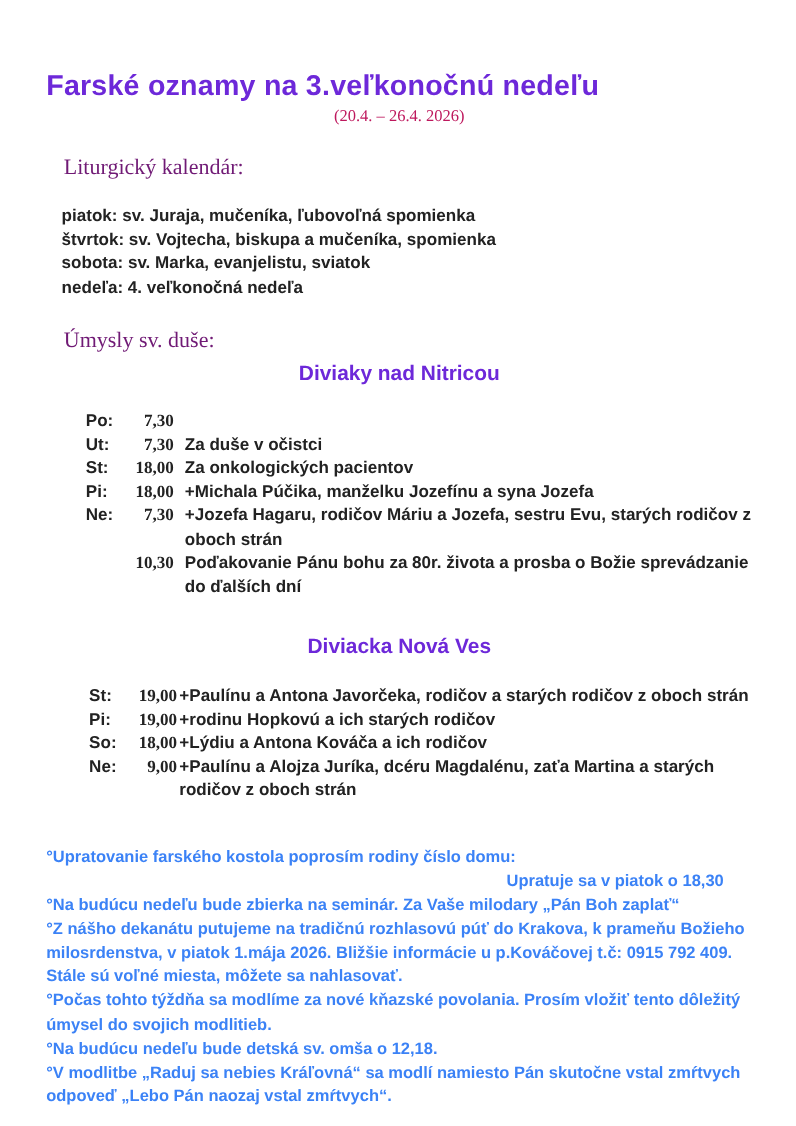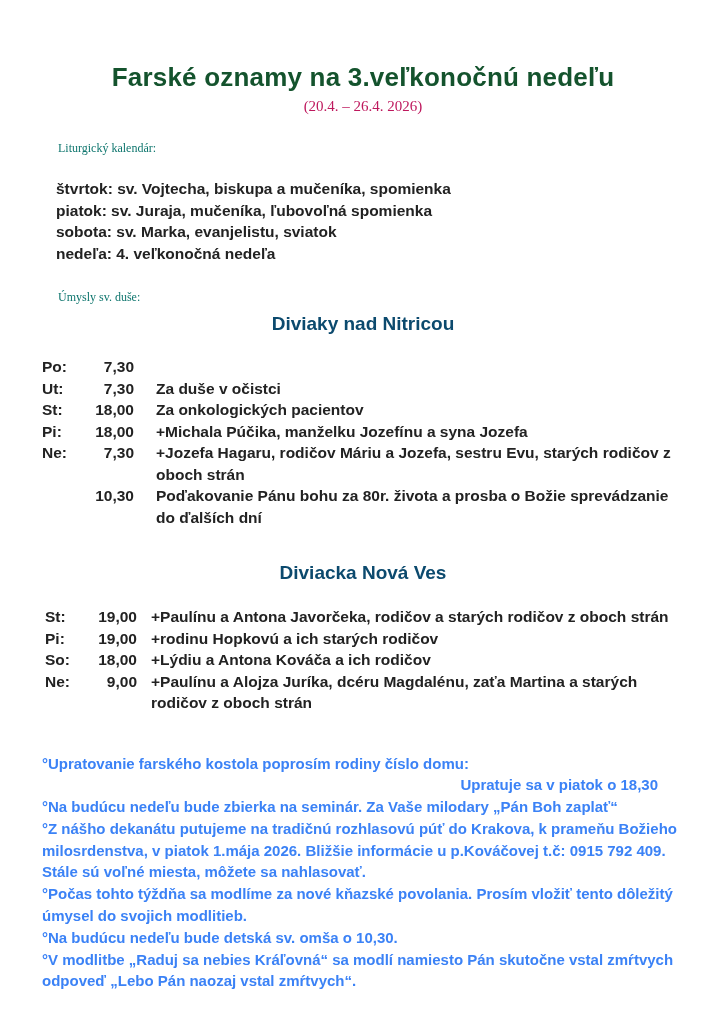--- a/index.html
+++ b/index.html
@@ -16,77 +16,78 @@
     background: #ffffff;
     font-family: "Liberation Sans", sans-serif;
     color: #1b1b1b;
     overflow: hidden;
     box-sizing: border-box;
     padding: 62px 40px 0 42px;
   }
   
   .doc-title {
     margin: 0;
-    text-align: center;
+    text-align: left;
     font-size: 26px;
     font-weight: bold;
     letter-spacing: 0.2px;
-    color: #14532d;
+    color: #6d28d9;
     font-family: "Liberation Sans", sans-serif;
   }
   .doc-subtitle {
     margin-top: 5px;
     text-align: center;
     font-size: 15px;
     color: #be185d;
     font-family: "Liberation Serif", serif;
   }
   
   .blue-heading {
     margin: 26px 0 0 16px;
-    font-size: 12px;
-    color: #0f766e;
+    font-size: 20px;
+    color: #701a75;
     font-family: "Liberation Serif", serif;
   }
   
   .calendar {
     margin: 22px 0 0 14px;
     font-size: 15.5px;
     font-weight: bold;
     line-height: 21.5px;
     color: #222222;
   }
   
   .section-title {
     margin: 8px 0 0 0;
     text-align: center;
     font-size: 19px;
     font-weight: bold;
-    color: #0c4a6e;
+    color: #6d28d9;
   }
   .section-title.second {
     margin-top: 34px;
   }
   
   .schedule {
     margin-top: 21px;
     font-size: 15.5px;
     font-weight: bold;
     line-height: 21.5px;
     color: #222222;
   }
   .schedule.first { margin-left: 0px; }
   .schedule.second { margin-top: 22px; margin-left: 3px; }
   .mass-row {
     display: grid;
     grid-template-columns: 32px 48px 1fr;
-    column-gap: 12px;
+    column-gap: 0px;
+    margin-left: 36px;
   }
   .mass-row .day { text-align: left; white-space: nowrap; }
-  .mass-row .time { text-align: right; white-space: nowrap; }
+  .mass-row .time { text-align: right; white-space: nowrap; font-family: Liberation Serif, serif; }
   .schedule.first .mass-row .desc { padding-left: 10px; }
   .schedule.second .mass-row .desc { padding-left: 2px; }
   
   .announcements {
     margin-top: 39px;
     font-size: 15px;
     font-weight: bold;
     line-height: 21.8px;
     color: #3b82f6;
     max-width: 648px;
@@ -103,22 +104,22 @@
 <body>
 
 <div class="page">
 
   <h1 class="doc-title">Farské oznamy na 3.veľkonočnú nedeľu</h1>
   <div class="doc-subtitle">(20.4. – 26.4. 2026)</div>
 
   <div class="blue-heading">Liturgický kalendár:</div>
 
   <div class="calendar">
+    <div>piatok: sv. Juraja, mučeníka, ľubovoľná spomienka</div>
     <div>štvrtok: sv. Vojtecha, biskupa a mučeníka, spomienka</div>
-    <div>piatok: sv. Juraja, mučeníka, ľubovoľná spomienka</div>
     <div>sobota: sv. Marka, evanjelistu, sviatok</div>
     <div>nedeľa: 4. veľkonočná nedeľa</div>
   </div>
 
   <div class="blue-heading">Úmysly sv. duše:</div>
 
   <h2 class="section-title">Diviaky nad Nitricou</h2>
 
   <div class="schedule first">
     <div class="mass-row">
@@ -176,17 +177,17 @@
       <span class="desc">+Paulínu a Alojza Juríka, dcéru Magdalénu, zaťa Martina a starých rodičov z oboch strán</span>
     </div>
   </div>
 
   <div class="announcements">
     <p>°Upratovanie farského kostola poprosím rodiny číslo domu:</p>
     <div class="announcement-note">Upratuje sa v piatok o 18,30</div>
     <p>°Na budúcu nedeľu bude zbierka na seminár. Za Vaše milodary „Pán Boh zaplať“</p>
     <p>°Z nášho dekanátu putujeme na tradičnú rozhlasovú púť do Krakova, k prameňu Božieho milosrdenstva, v piatok 1.mája 2026. Bližšie informácie u p.Kováčovej t.č: 0915 792 409. Stále sú voľné miesta, môžete sa nahlasovať.</p>
     <p>°Počas tohto týždňa sa modlíme za nové kňazské povolania. Prosím vložiť tento dôležitý úmysel do svojich modlitieb.</p>
-    <p>°Na budúcu nedeľu bude detská sv. omša o 10,30.</p>
+    <p>°Na budúcu nedeľu bude detská sv. omša o 12,18.</p>
     <p>°V modlitbe „Raduj sa nebies Kráľovná“ sa modlí namiesto Pán skutočne vstal zmŕtvych  odpoveď „Lebo Pán naozaj vstal zmŕtvych“.</p>
   </div>
 
 </div>
 
 </body></html>

